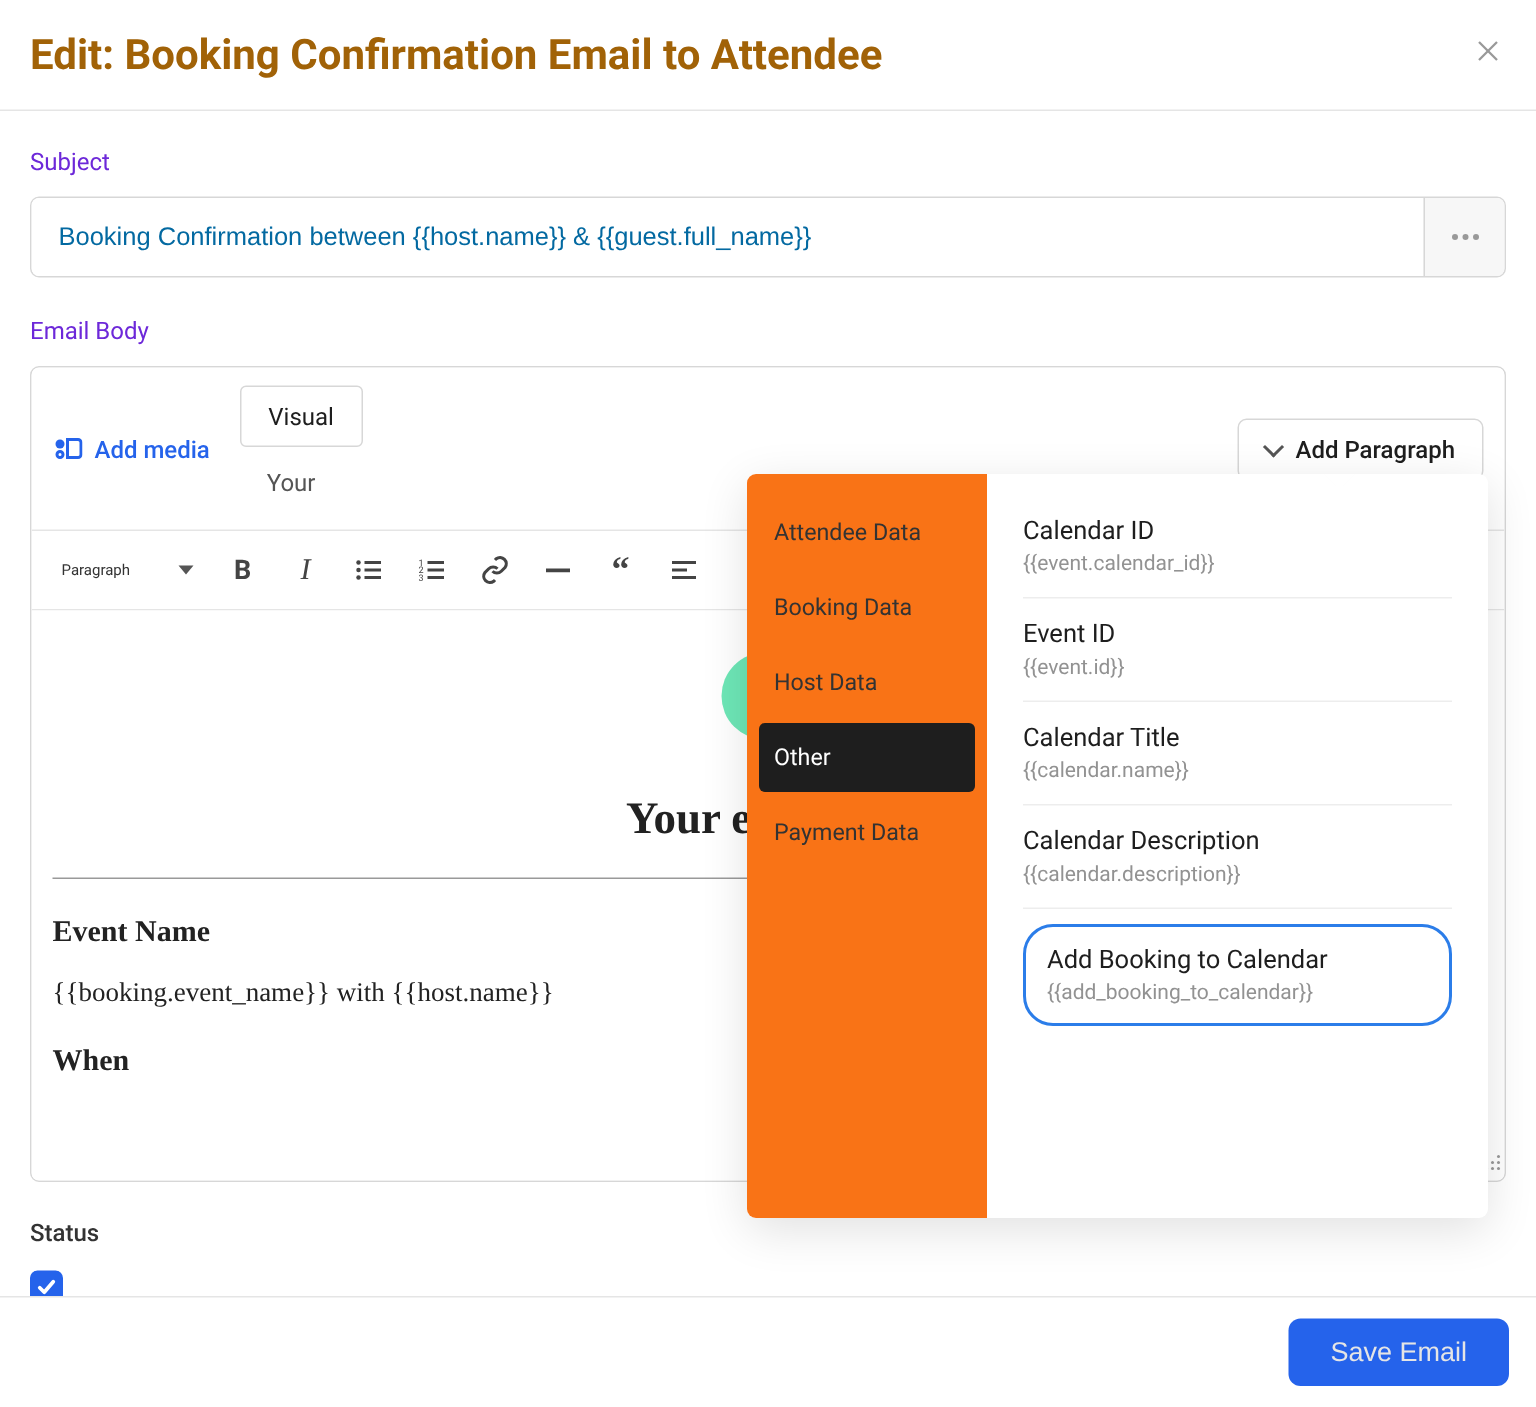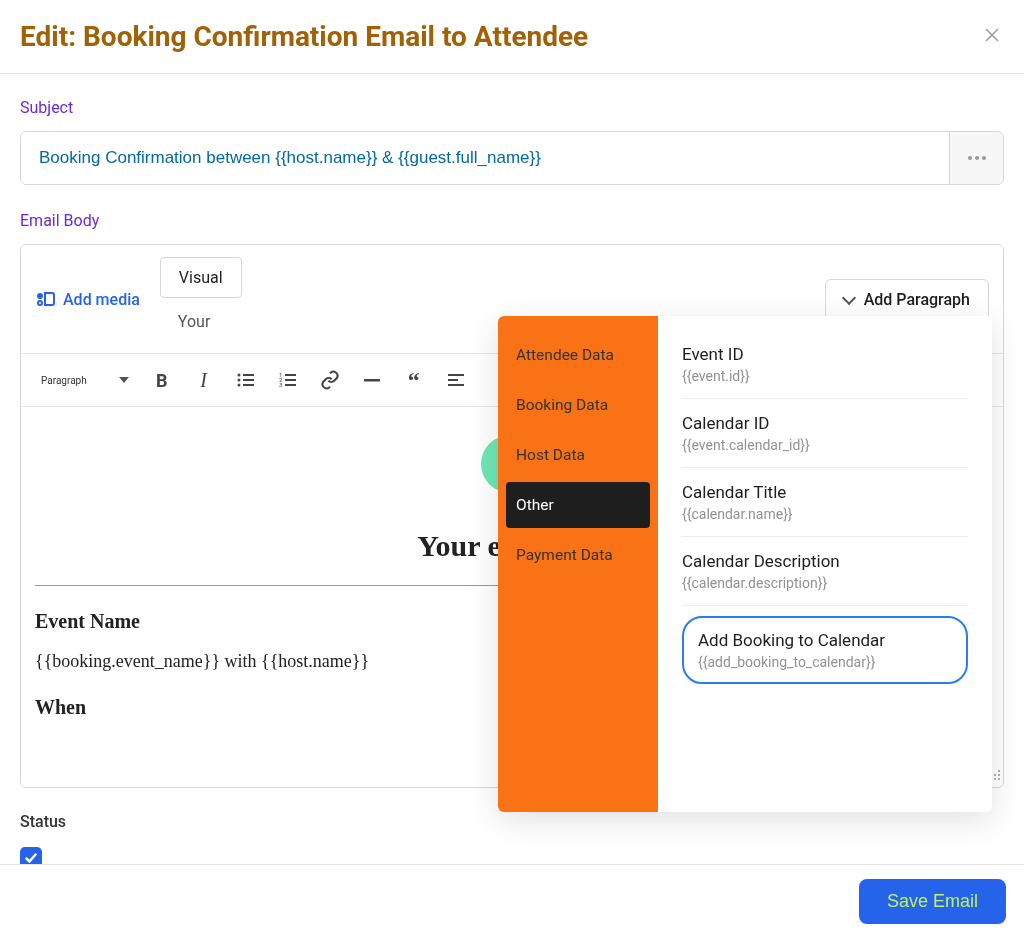--- a/index.html
+++ b/index.html
@@ -264,21 +264,21 @@
       left: 0;
       right: 0;
       border-top: 1px solid #e5e5e5;
       padding: 14px 18px;
       display: flex;
       justify-content: flex-end;
       background: #fff;
     }
     .save-btn {
       background: #2563eb;
-      color: #bef264;
+      color: #e5e5e5;
       font-size: 18px;
       font-weight: 500;
       padding: 12px 28px;
       border-radius: 8px;
       border: none;
       cursor: pointer;
     }
 
     
     .shortcodes-popover {
@@ -495,26 +495,26 @@
   <div class="popover-arrow"></div>
   <div class="sc-categories">
     <div class="sc-cat">Attendee Data</div>
     <div class="sc-cat">Booking Data</div>
     <div class="sc-cat">Host Data</div>
     <div class="sc-cat active">Other</div>
     <div class="sc-cat">Payment Data</div>
   </div>
   <div class="sc-items">
     <div class="sc-item">
+      <div class="sc-item-title">Calendar ID</div>
+      <div class="sc-item-code">{{event.calendar_id}}</div>
+    </div>
+    <div class="sc-item">
       <div class="sc-item-title">Event ID</div>
       <div class="sc-item-code">{{event.id}}</div>
-    </div>
-    <div class="sc-item">
-      <div class="sc-item-title">Calendar ID</div>
-      <div class="sc-item-code">{{event.calendar_id}}</div>
     </div>
     <div class="sc-item">
       <div class="sc-item-title">Calendar Title</div>
       <div class="sc-item-code">{{calendar.name}}</div>
     </div>
     <div class="sc-item">
       <div class="sc-item-title">Calendar Description</div>
       <div class="sc-item-code">{{calendar.description}}</div>
     </div>
     <div class="sc-item highlighted">

